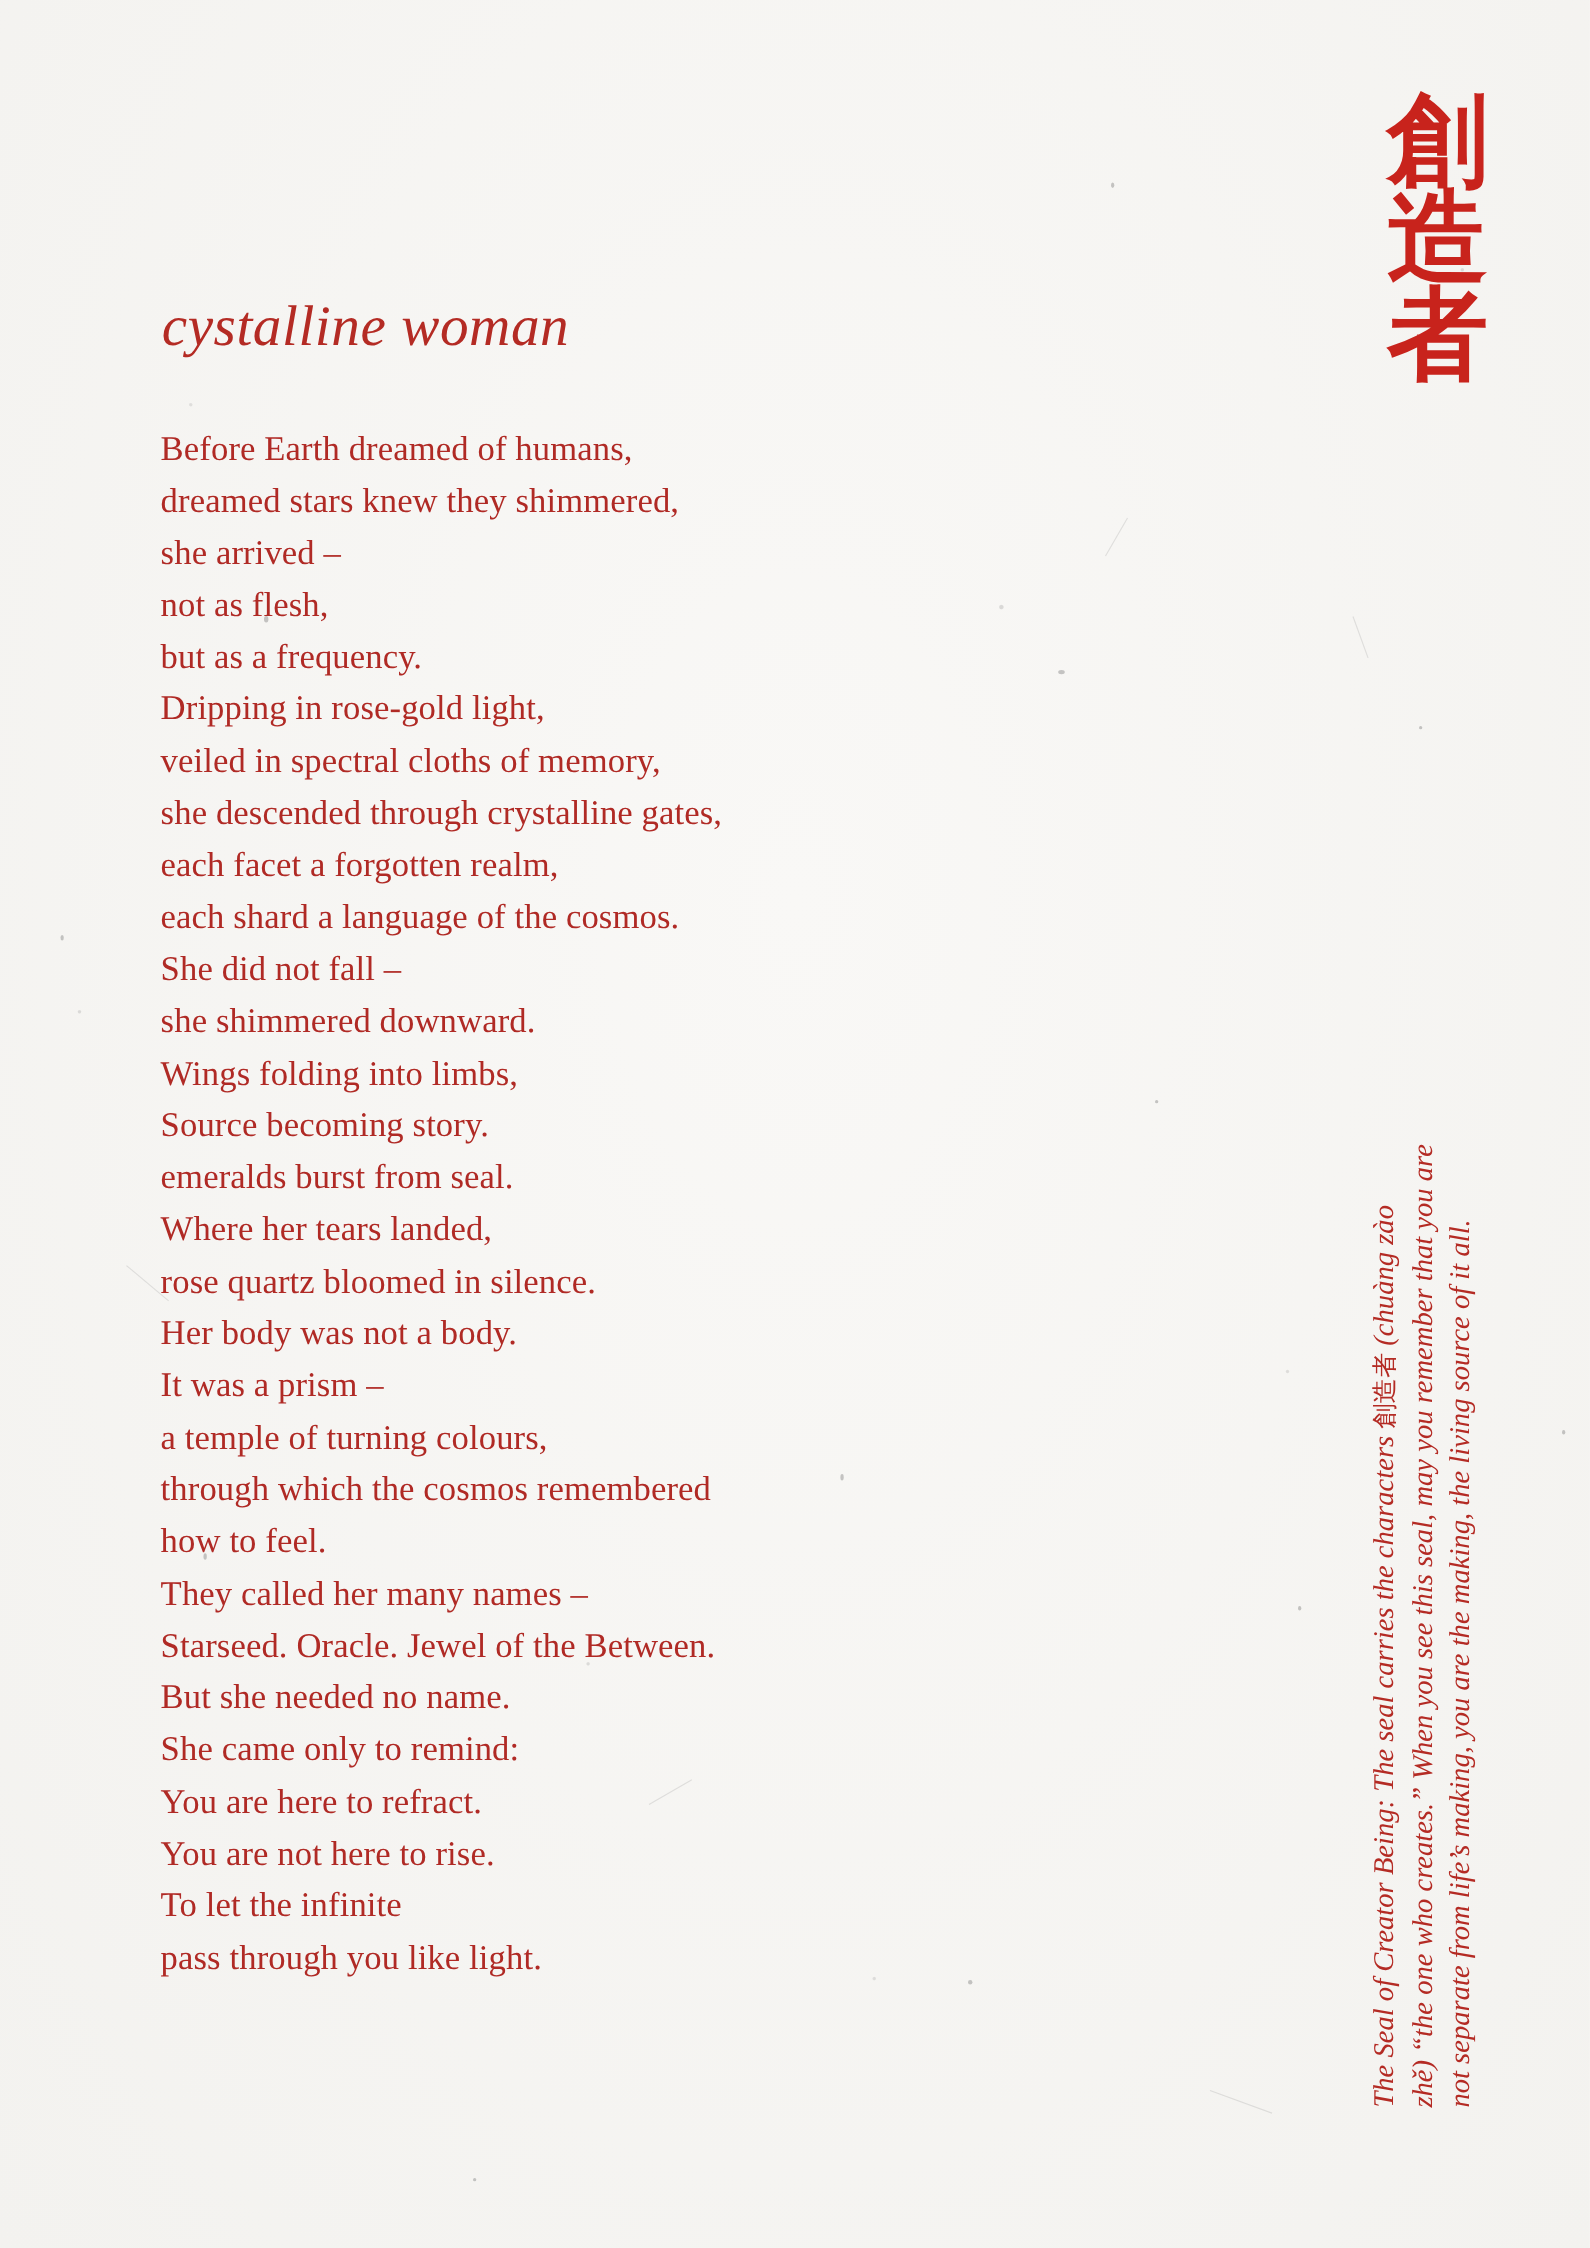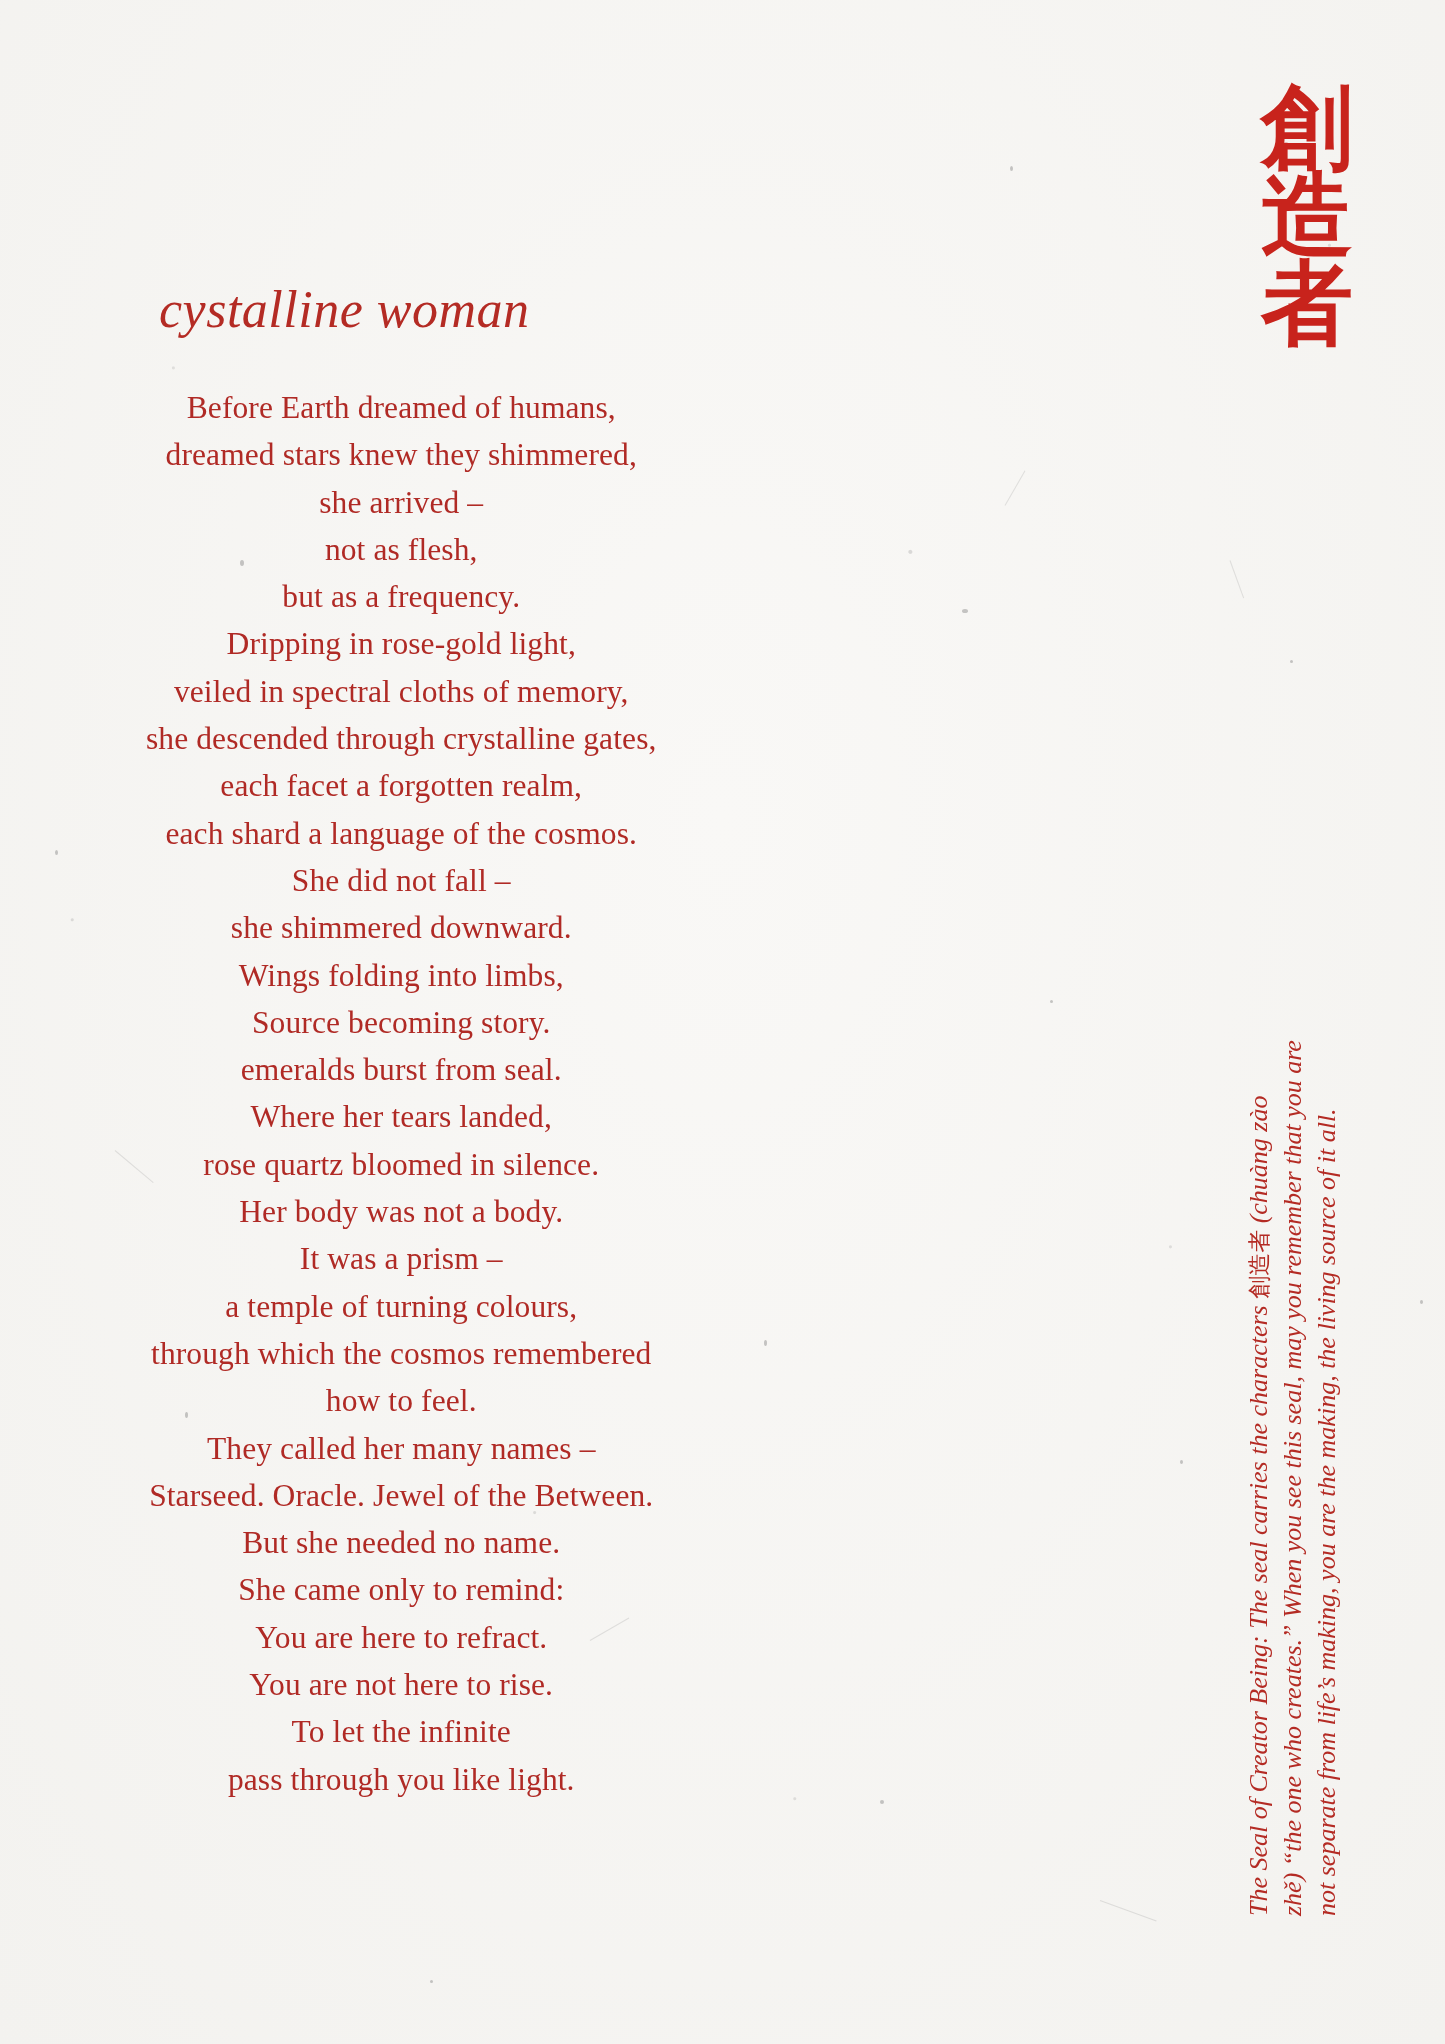--- a/index.html
+++ b/index.html
@@ -32,37 +32,36 @@
     .fiber {
       position: absolute;
       height: 1px;
       background: rgba(150,150,150,0.25);
       transform-origin: left center;
     }
     .title {
       position: absolute;
       left: 147px;
       top: 272px;
-      margin: 12px;
+      margin: 0;
       font-family: "Liberation Serif", "DejaVu Serif", serif;
       font-style: italic;
       font-weight: normal;
       font-size: 52px;
       line-height: 1;
       color: #b42b24;
       letter-spacing: 0.5px;
     }
     .poem {
       position: absolute;
       left: 146px;
       top: 384px;
       margin: 0;
       padding: 0;
       list-style: none;
-      text-align: center;
     }
     .poem li {
       font-size: 31.5px;
       line-height: 47.3px;
       height: 47.3px;
       white-space: nowrap;
       color: #b02a25;
       letter-spacing: 0.1px;
     }
     .seal {

